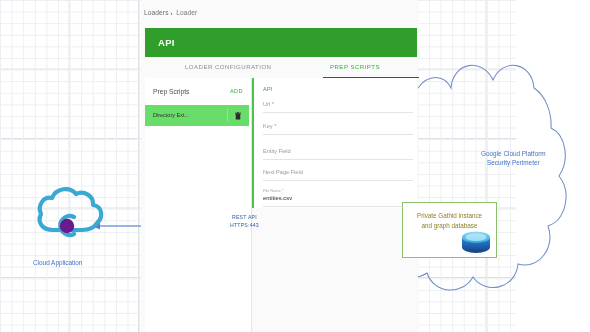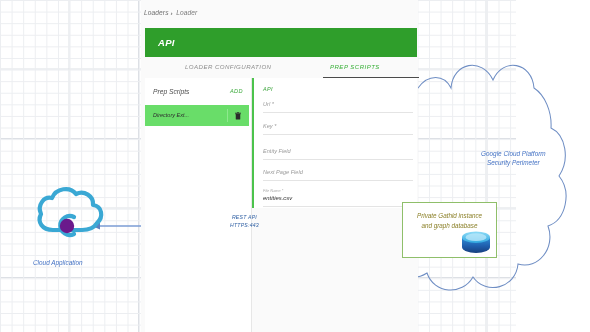--- a/index.html
+++ b/index.html
@@ -14,21 +14,20 @@
     position: relative;
     width: 516px; height: 332px;
     background-color: #ffffff;
     background-image:
       linear-gradient(to right, #eceef1 1px, transparent 1px),
       linear-gradient(to bottom, #eceef1 1px, transparent 1px),
       linear-gradient(to right, #dde0e5 1px, transparent 1px),
       linear-gradient(to bottom, #dde0e5 1px, transparent 1px);
     background-size: 11.6px 11.6px, 11.6px 11.6px, 69.5px 69.5px, 69.5px 69.5px;
     background-position: 0 0, 0 0, -1px -1px, -1px -1px;
-    font-style: italic;
   }
 
   
   #diagram {
     position: absolute; left: 0; top: 0;
     width: 590px; height: 332px;
   }
 
   
   .app-window {

